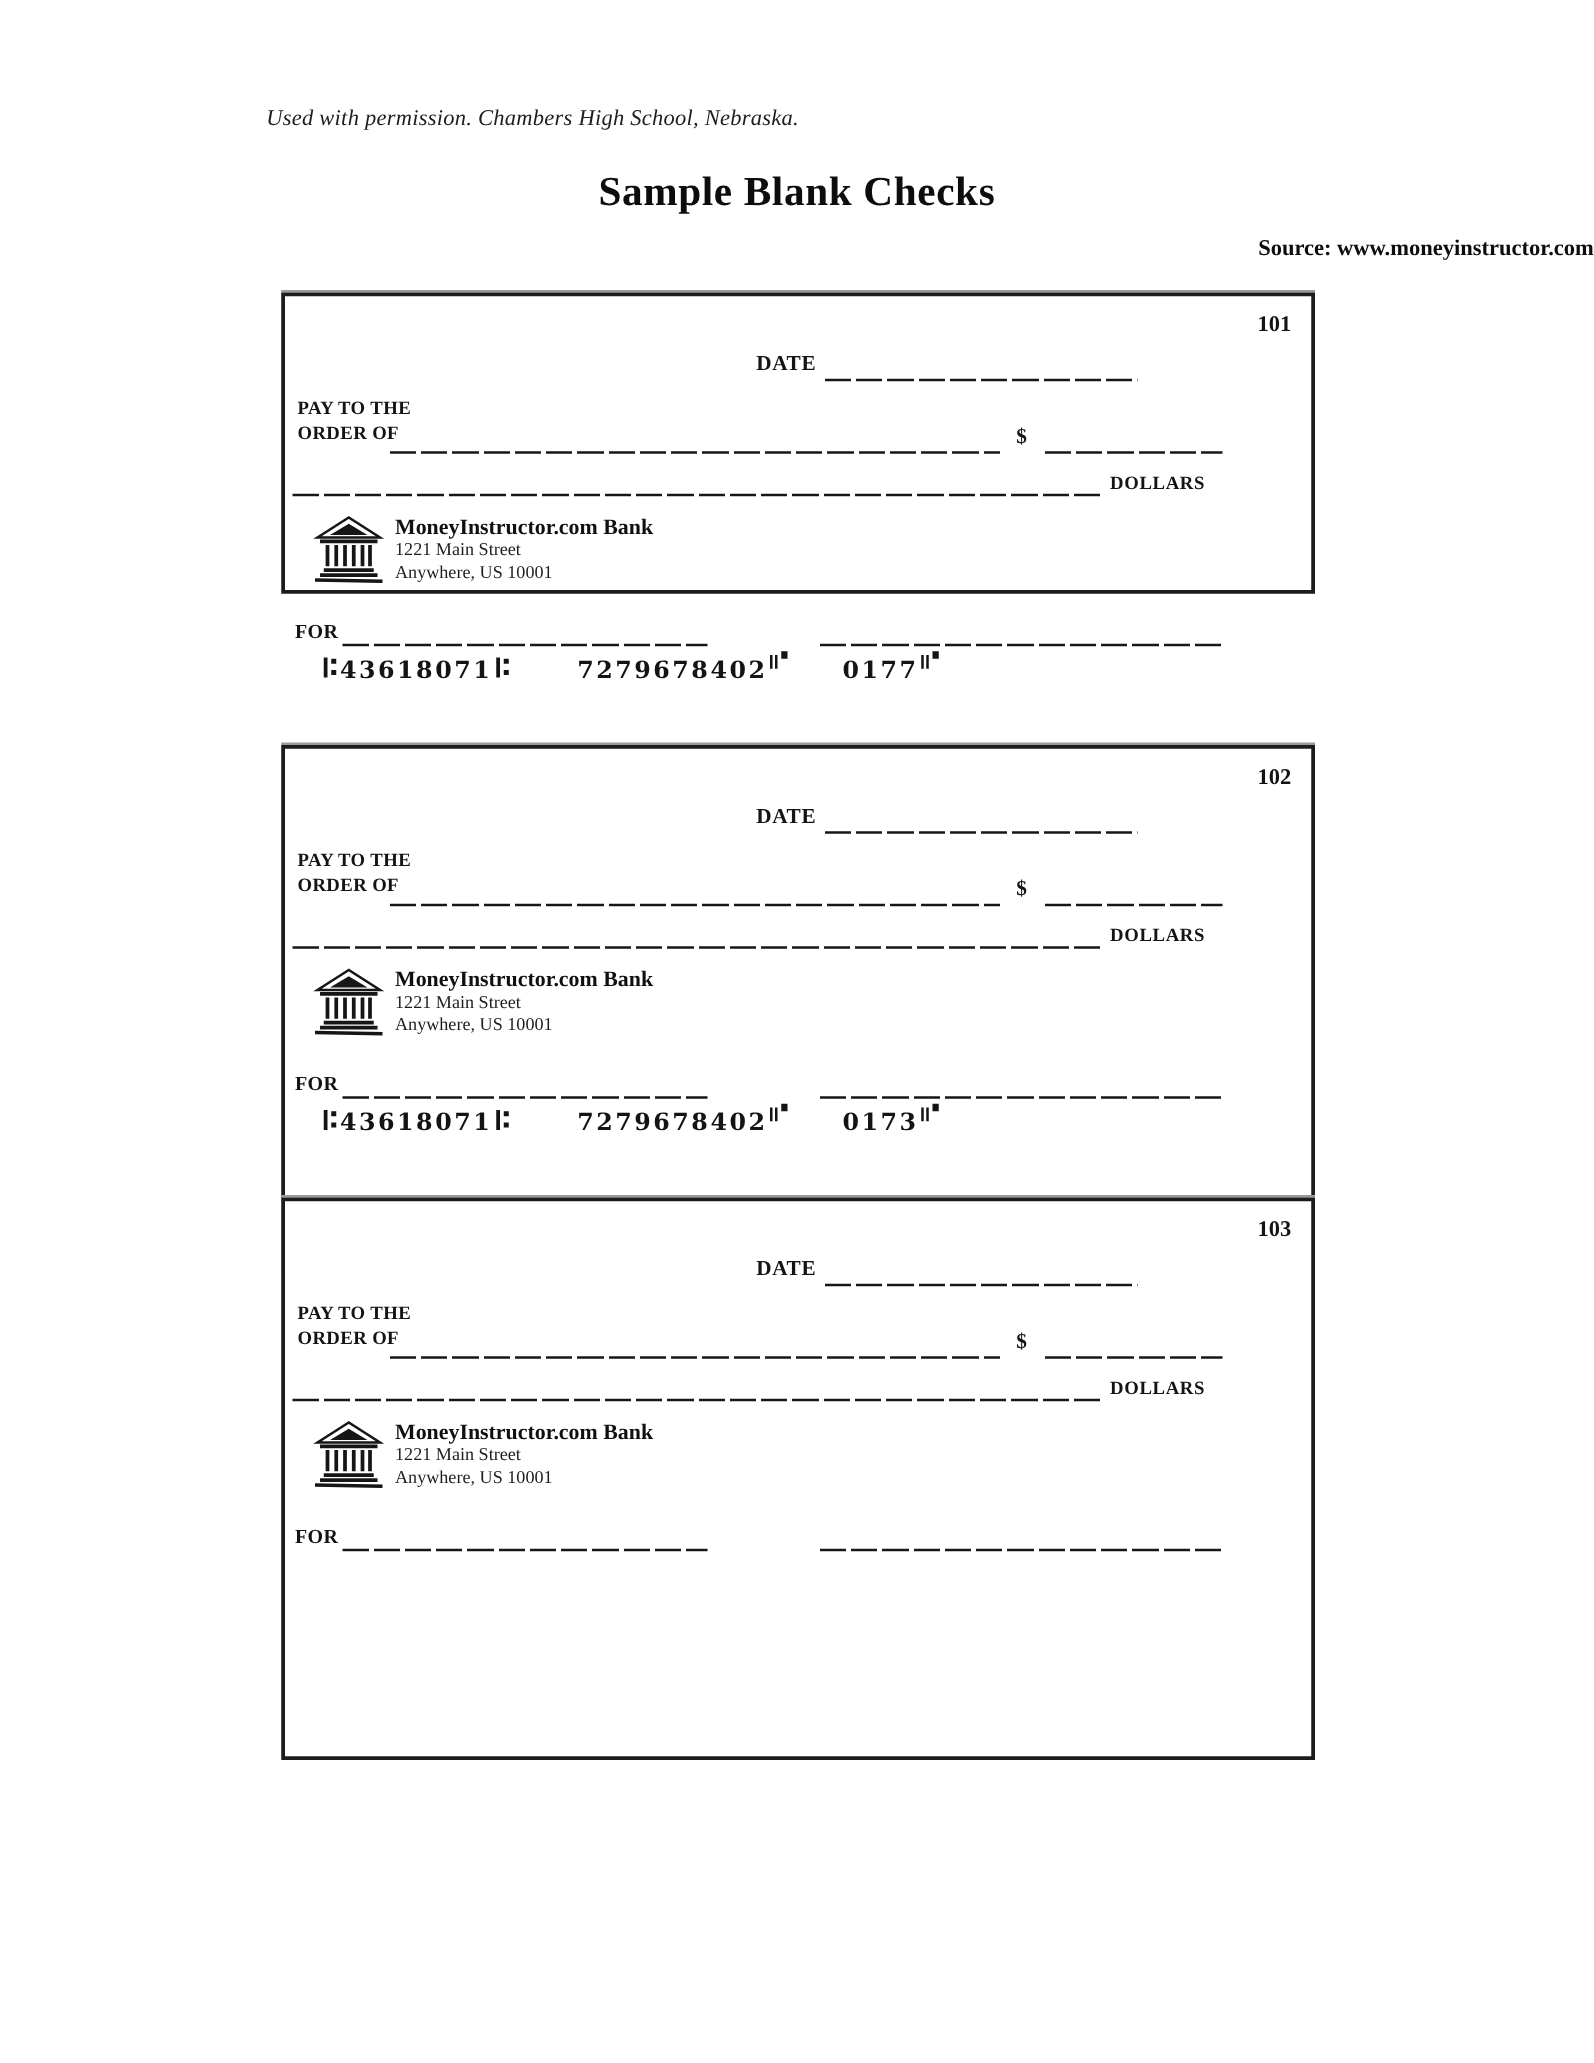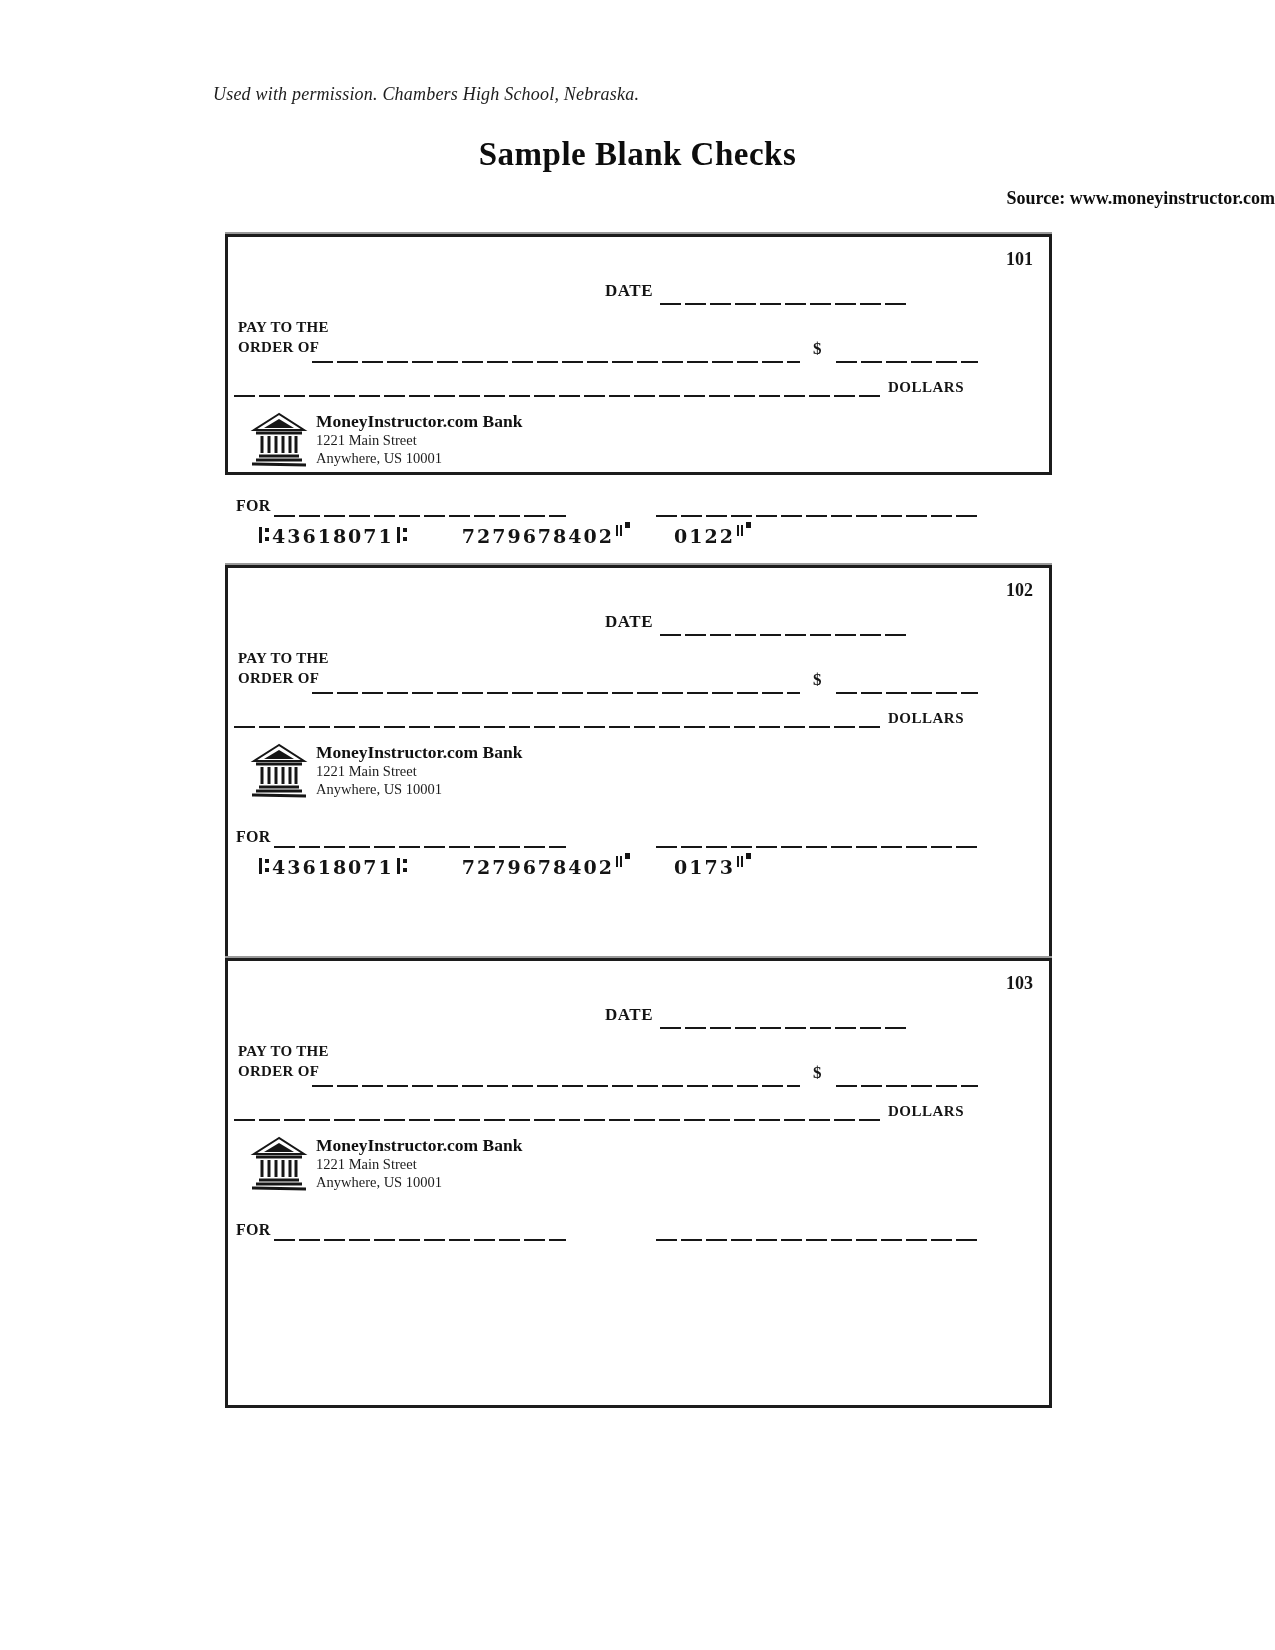--- a/index.html
+++ b/index.html
@@ -22,21 +22,21 @@
     position:absolute;left:0;top:188px;width:1275px;
     text-align:right;font-size:18px;font-weight:bold;color:#0d0d0d;
   }
 
   .check{
     position:absolute;left:225px;width:827px;box-sizing:border-box;
     border:3px solid #1c1c1c;background:#fff;
     box-shadow:0 -2px 0 0 #9a9a9a;
   }
   .check.c1{top:234px;height:241px;}
-  .check.c2{top:565px;height:420px;}
+  .check.c2{top:596px;height:420px;}
   .check.c3{top:958px;height:450px;}
 
   .chk-num{
     position:absolute;top:12px;right:16px;
     font-size:18px;font-weight:bold;color:#141414;
   }
 
   .lbl{font-weight:bold;color:#141414;}
   .date-lbl{position:absolute;left:377px;top:44px;font-size:17px;letter-spacing:.5px;}
   .ptt-lbl{position:absolute;left:10px;top:82px;font-size:15px;letter-spacing:.3px;}
@@ -122,21 +122,21 @@
         <div class="bank-addr">1221 Main Street</div>
         <div class="bank-addr">Anywhere, US 10001</div>
       </div>
     </div>
 
     <span class="lbl for-lbl">FOR</span>
     <span class="line for-line"></span>
     <span class="line sig-line"></span>
 
     <div class="micr">
-      <span class="mt"></span><span>43618071</span><span class="mt"></span><span class="g1"></span><span>7279678402</span><span class="mo"></span><span class="g2"></span><span>0122</span><span class="mo"></span>
+      <span class="mt"></span><span>43618071</span><span class="mt"></span><span class="g1"></span><span>7279678402</span><span class="mo"></span><span class="g2"></span><span>0177</span><span class="mo"></span>
     </div>
   </div>
 
   <div class="check c2">
     <div class="chk-num">102</div>
     <span class="lbl date-lbl">DATE</span>
     <span class="line date-line"></span>
     <span class="lbl ptt-lbl">PAY TO THE</span>
     <span class="lbl oof-lbl">ORDER OF</span>
     <span class="line payee-line"></span>

